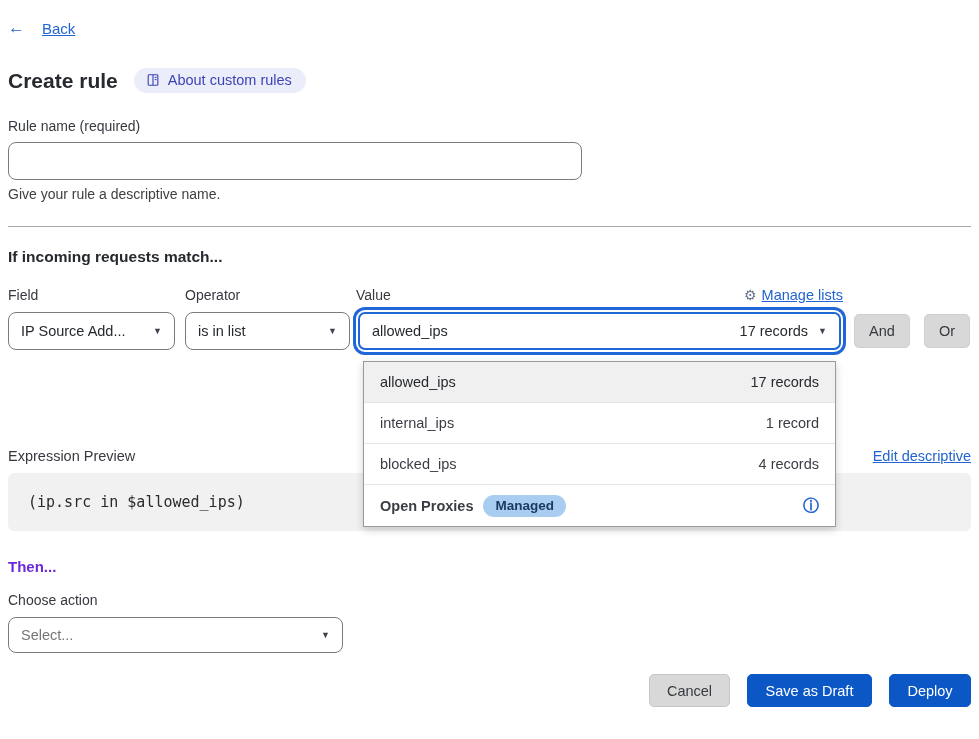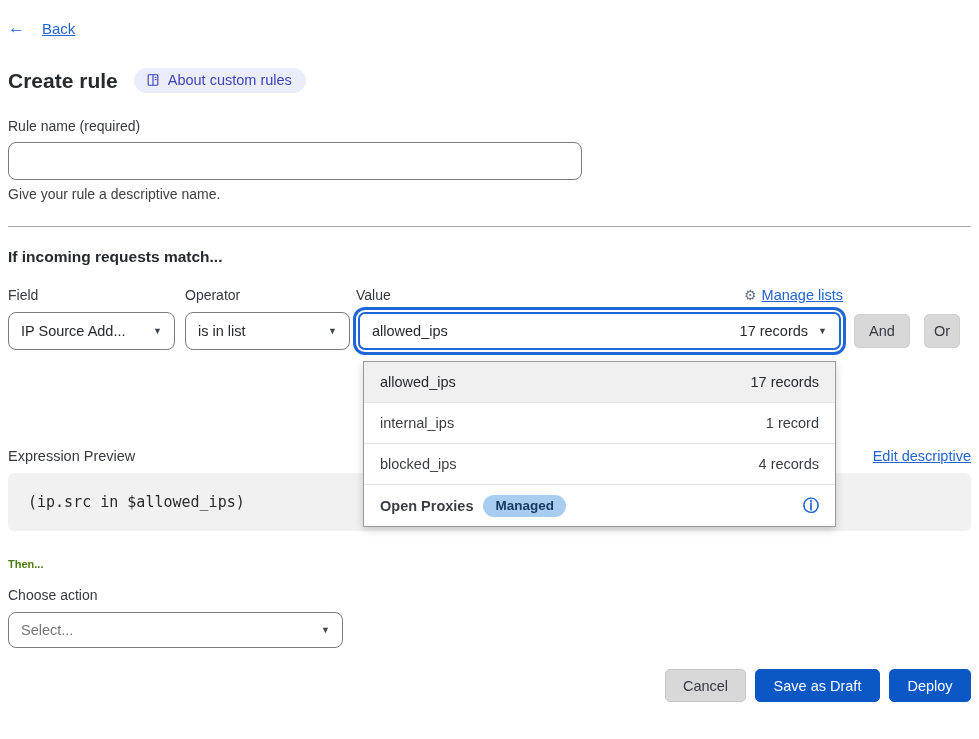--- a/index.html
+++ b/index.html
@@ -71,21 +71,21 @@
     border:2px solid #1f66d6; border-radius:7px;
     box-shadow:0 0 0 2px #ffffff, 0 0 0 5px #1f66d6;
   }
   .sel-value .records { margin-left:auto; font-size:14.5px; color:#26292e; }
   .btn-gray {
     background:#d8d8d8; border:1px solid #cfcfcf; border-radius:5px;
     color:#36393f; font-size:14.5px; cursor:pointer;
     font-family:"Liberation Sans",sans-serif;
   }
   .and-btn { width:56px; height:34px; margin-left:11px; }
-  .or-btn  { width:36px; height:34px; margin-left:14px; }
+  .or-btn  { width:46px; height:34px; margin-left:14px; }
 
   
   .list-dropdown {
     position:absolute; left:355px; top:49px; width:473px;
     background:#ffffff; border:1px solid #9a9a9a;
     box-shadow:0 3px 8px rgba(0,0,0,0.18);
     z-index:10;
   }
   .list-item {
     height:41px; display:flex; align-items:center; justify-content:space-between;
@@ -106,27 +106,27 @@
   .expr-label { font-size:14.5px; color:#36393f; }
   .edit-expression { color:#2264d1; font-size:14.5px; text-decoration:underline; cursor:pointer; }
   .expr-block {
     margin-top:9px; width:963px; height:58px;
     background:#f1f1f1; border-radius:6px;
     display:flex; align-items:center; padding:0 20px;
   }
   .expr-code { font-family:"DejaVu Sans Mono","Liberation Mono",monospace; font-size:15px; color:#2b2b2b; }
 
   
-  .then-heading { margin-top:27px; font-size:11px; font-weight:700; color:#4d7c0f; }
+  .then-heading { margin-top:27px; font-size:15px; font-weight:700; color:#6d28d9; }
   .action-label { margin-top:17px; font-size:14px; color:#36393f; }
   .sel-action { margin-top:9px; width:335px; height:36px; }
   .sel-action .placeholder { color:#767676; }
 
   
-  .footer-row { margin-top:21px; display:flex; justify-content:flex-end; align-items:flex-end; gap:9px; width:963px; }
+  .footer-row { margin-top:21px; display:flex; justify-content:flex-end; align-items:flex-end; gap:17px; width:963px; }
   .btn { height:33px; border-radius:5px; font-size:14.5px; cursor:pointer; font-family:"Liberation Sans",sans-serif; }
   .cancel-btn { width:81px; background:#d8d8d8; border:1px solid #c6c6c6; color:#36393f; }
   .btn-blue { background:#0b57c6; border:1px solid #0b57c6; color:#ffffff; }
   .save-draft-btn { width:125px; }
   .deploy-btn { width:82px; }
 </style>
 </head>
 <body>
 
 <div class="page">

